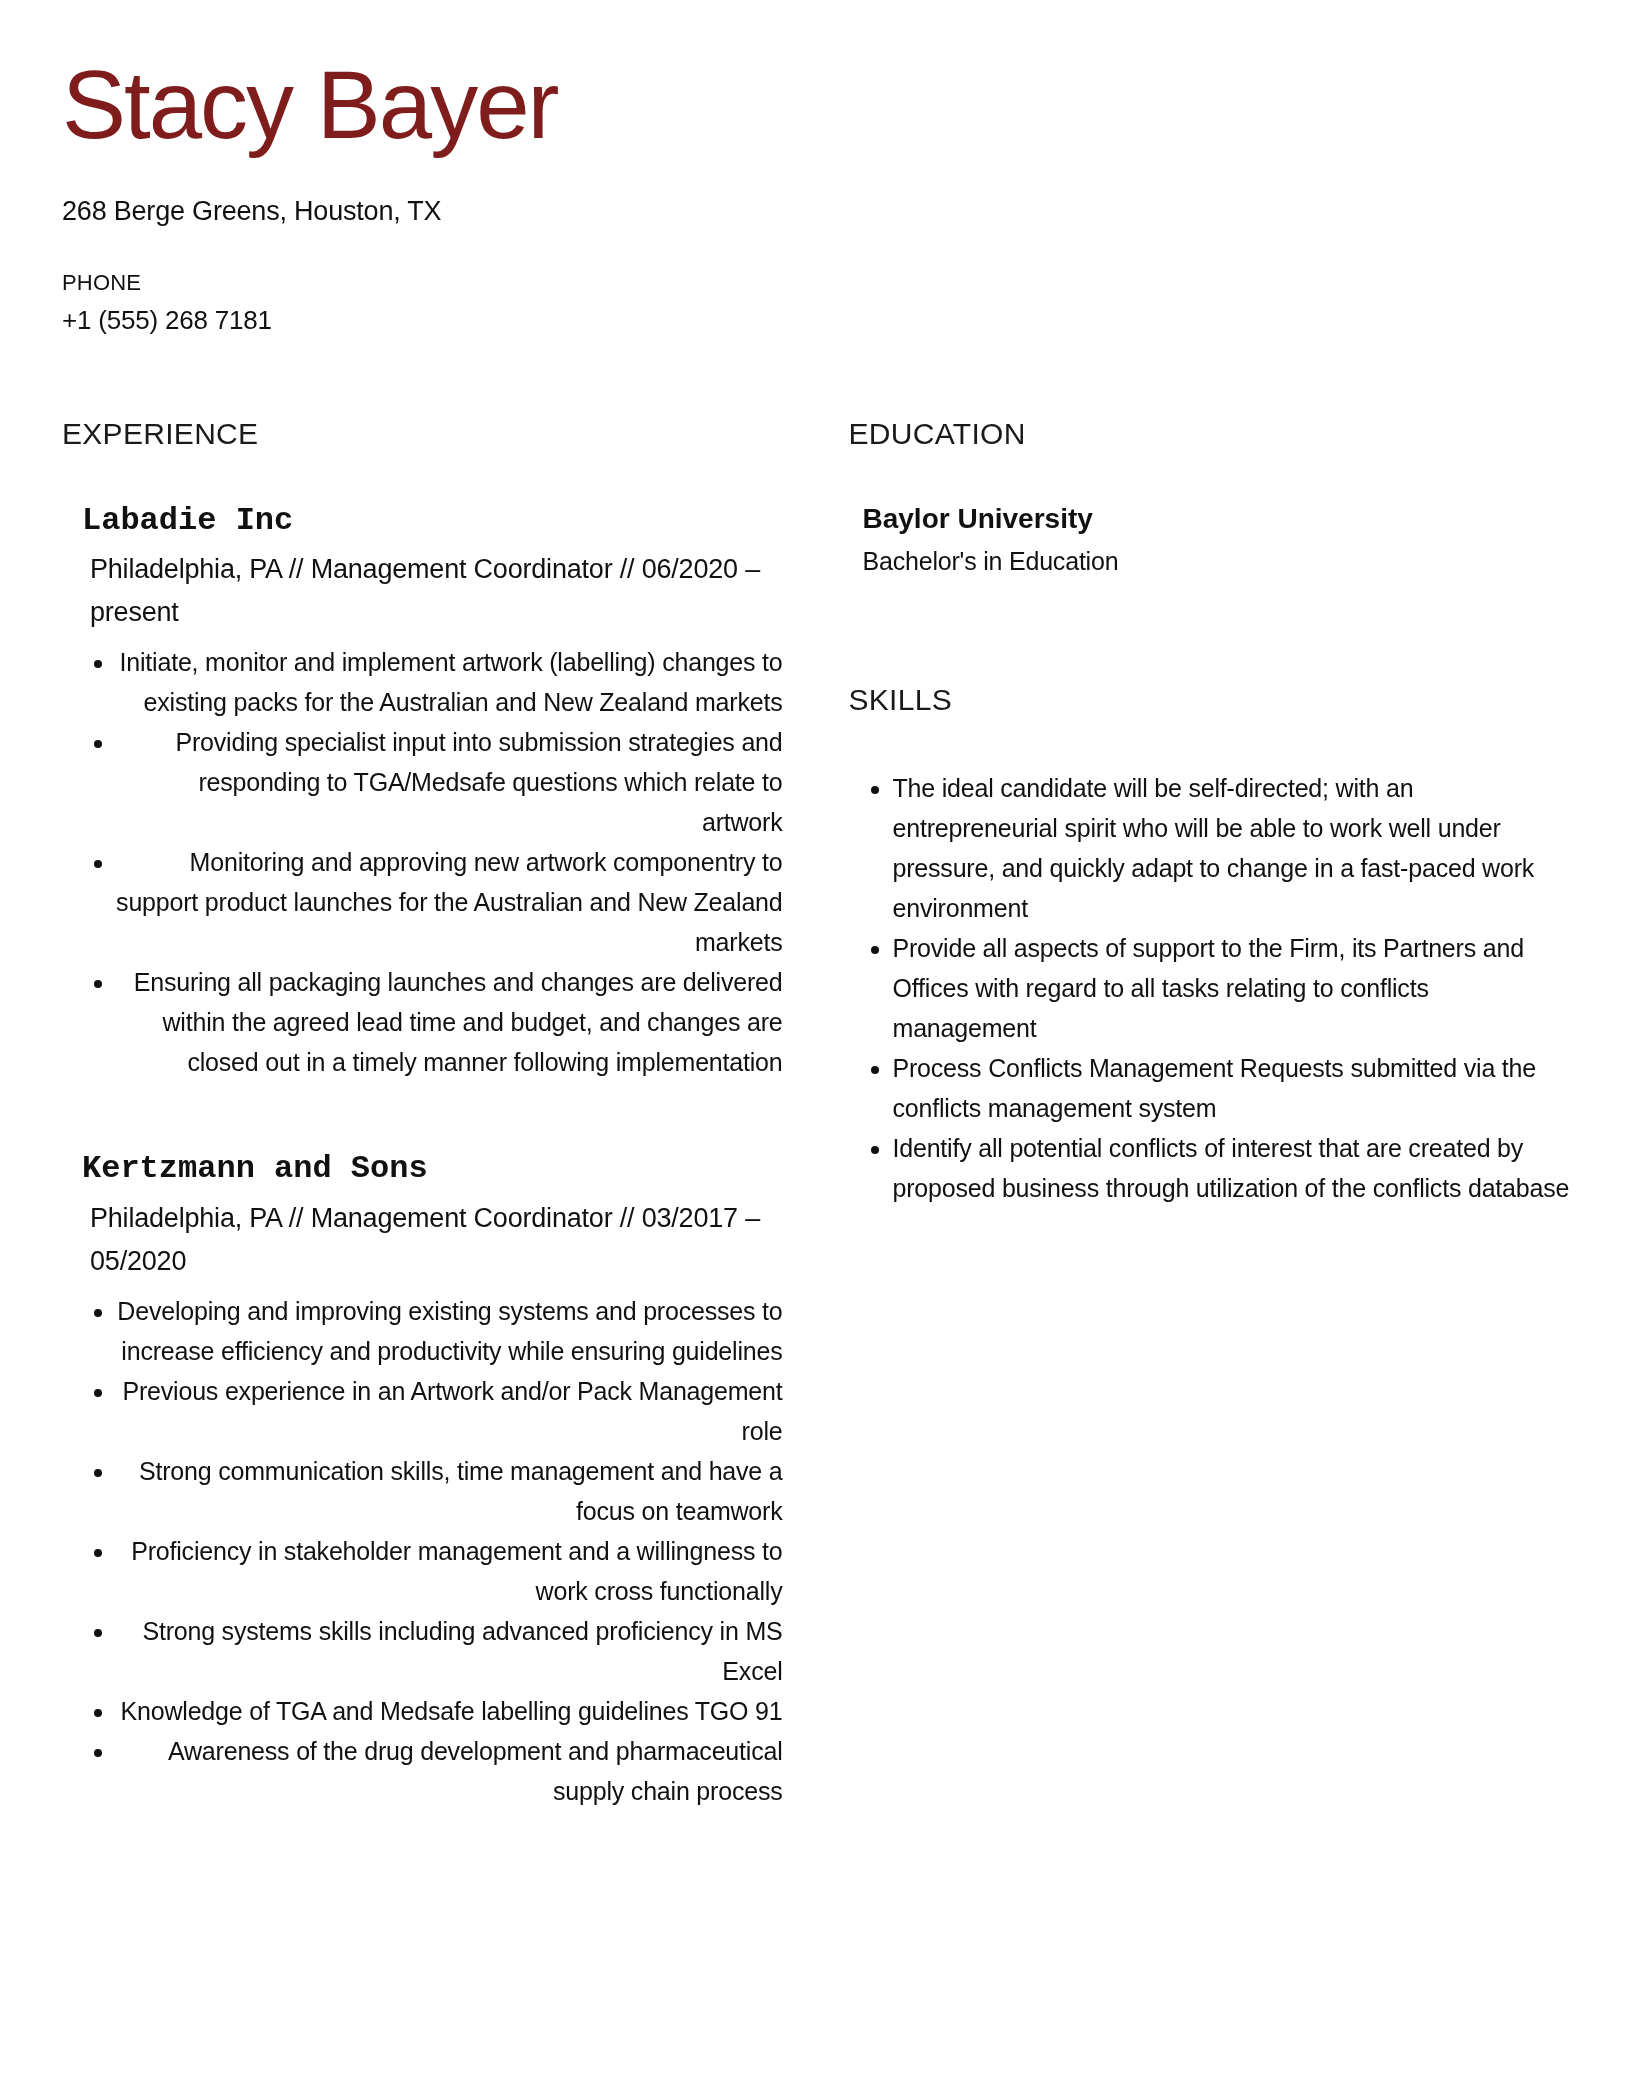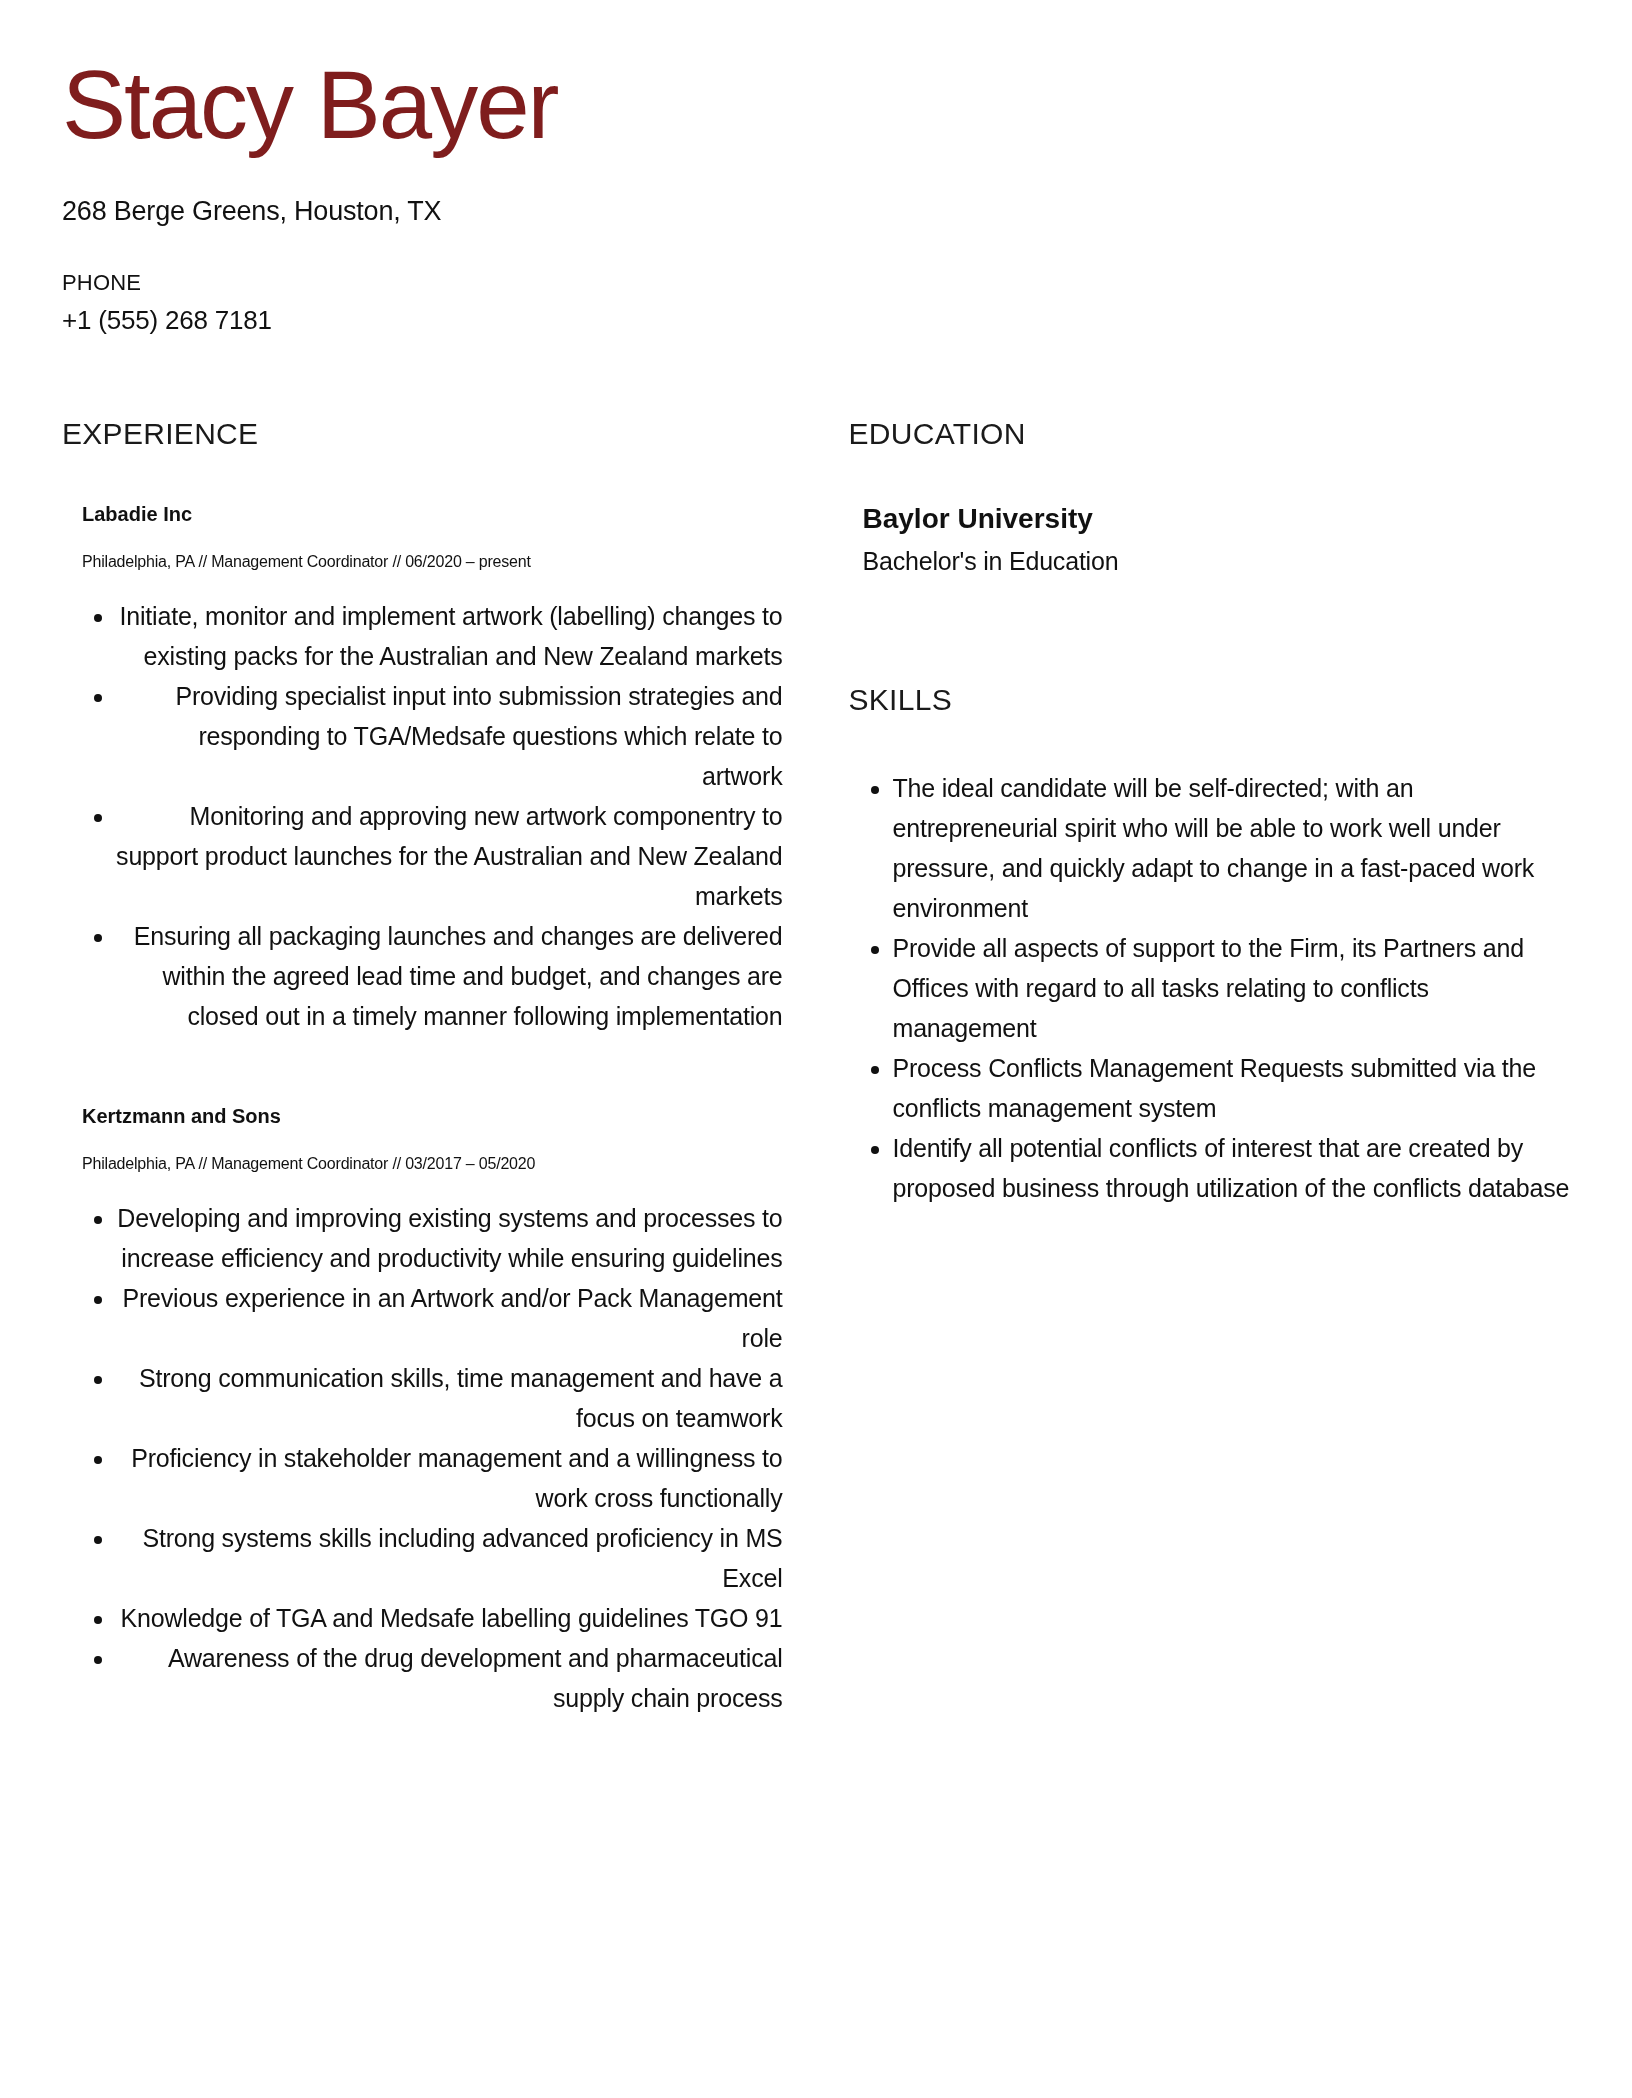--- a/index.html
+++ b/index.html
@@ -55,30 +55,31 @@
     font-weight: 400;
     letter-spacing: 0.3px;
     line-height: 1.2;
     margin: 0 0 50px 0;
     color: #1a1a1a;
   }
 
   
   .job { margin: 0 0 68px 20px; }
   .job h3 {
-    font-size: 20px;
+    font-size: 32px;
     font-weight: 700;
     line-height: 1.2;
     margin: 0 0 8px 0;
+    font-family: Liberation Mono, monospace;
   }
   .job .meta {
-    font-size: 16px;
+    font-size: 27px;
     letter-spacing: -0.2px;
-    line-height: 56px;
-    margin: 0;
+    line-height: 43px;
+    margin: 8px;
   }
   .job ul {
     list-style: disc;
     margin: 6px 1px 0 0;
     padding-left: 34px;
     text-align: right;
   }
   .job li,
   .skills li {
     font-size: 25px;

